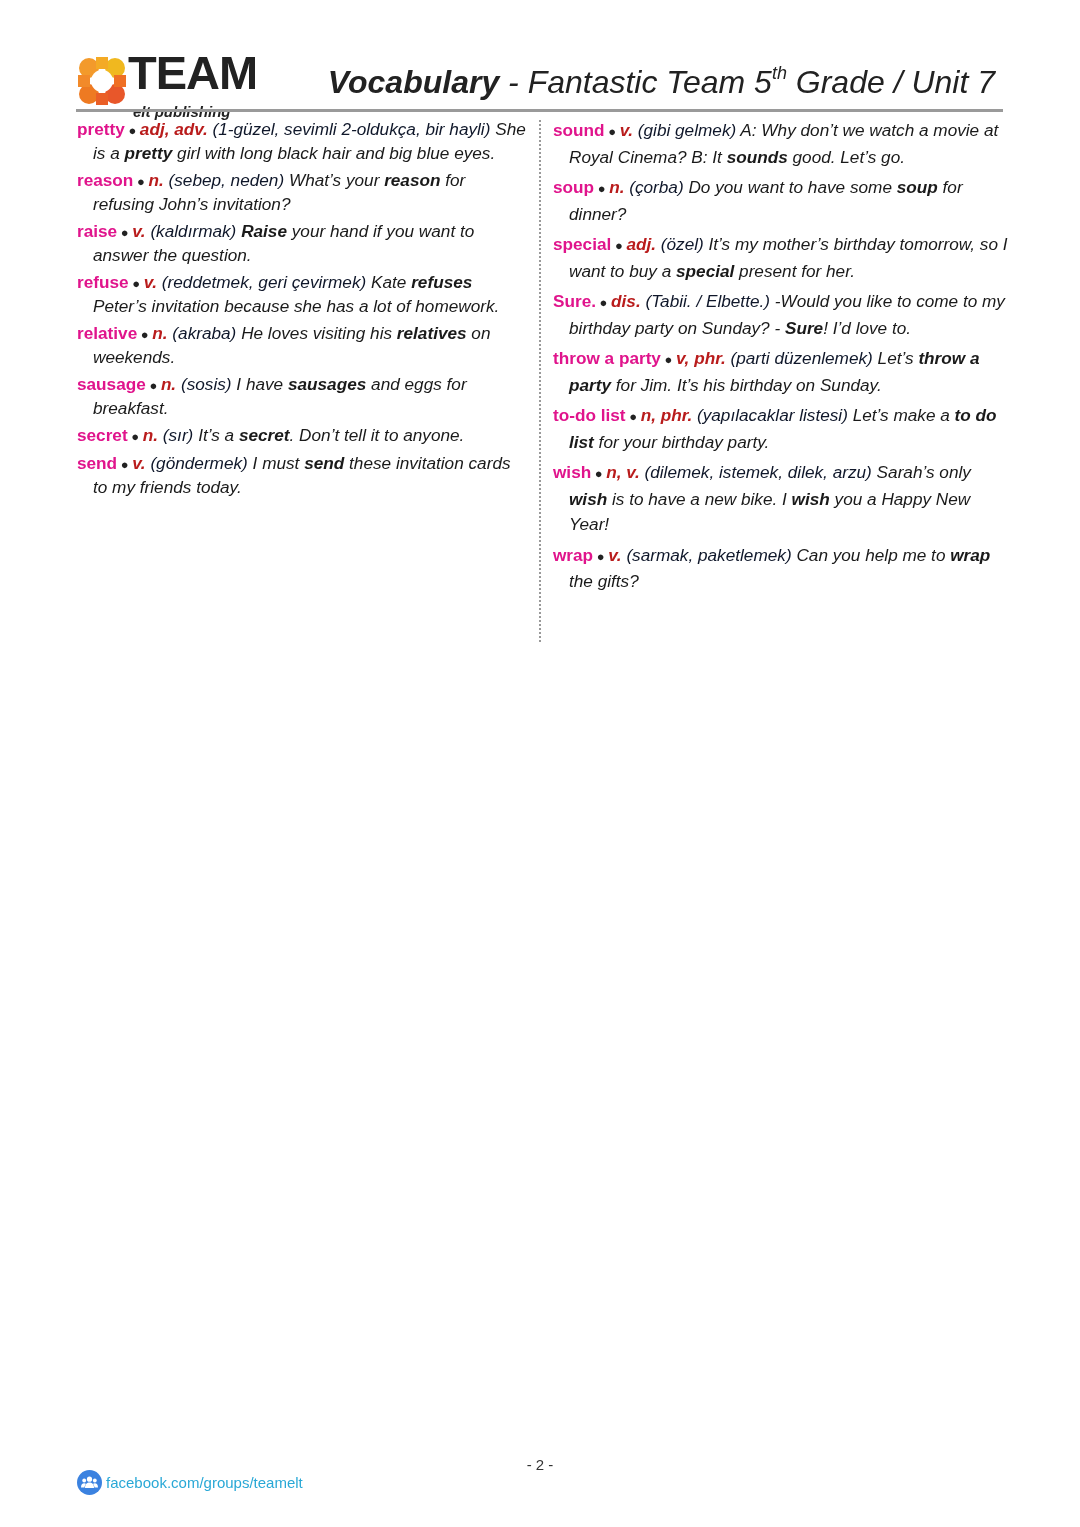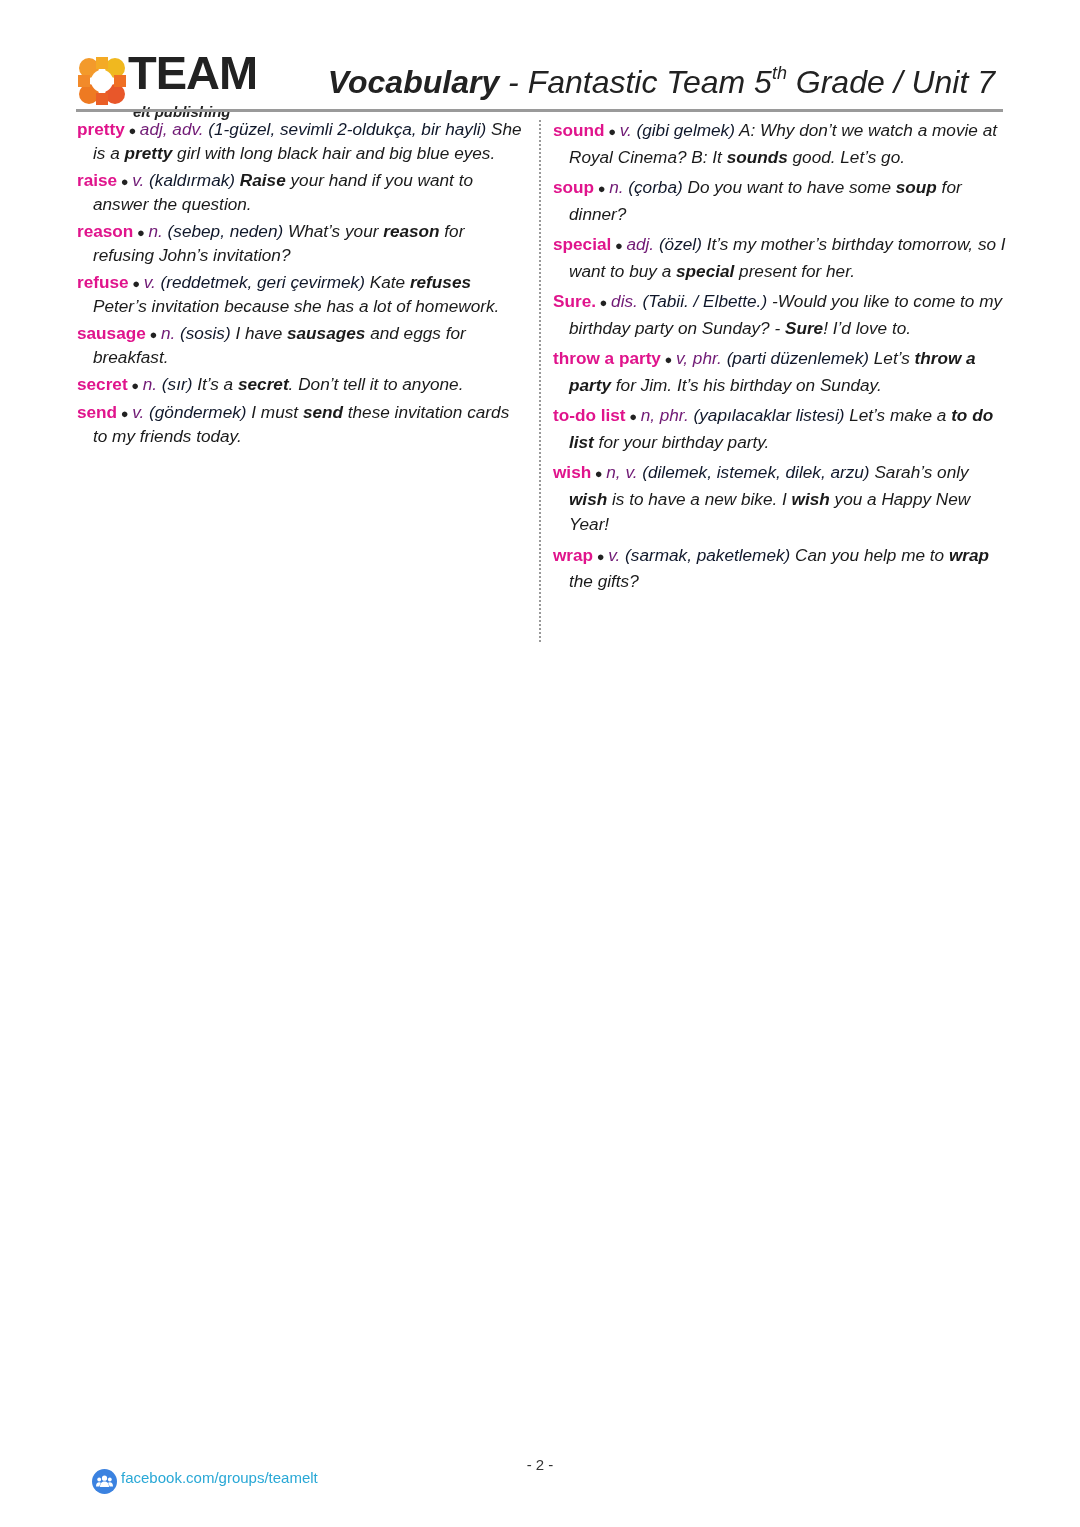--- a/index.html
+++ b/index.html
@@ -18,25 +18,25 @@
   .title sup { font-size: 18px; vertical-align: 14px; line-height: 0; }
   .rule { position: absolute; left: 76px; top: 109px; width: 927px; height: 3px; background: #9a9a9a; }
   .col { position: absolute; top: 118px; font-size: 17.2px; line-height: 23px; }
   .col.left { left: 77px; width: 450px; }
   .col.right { left: 553px; width: 455px; line-height: 25.5px; }
   .divider { position: absolute; left: 539px; top: 120px; height: 522px; border-left: 2px dotted #999; }
   .entry { padding-left: 16px; text-indent: -16px; margin-bottom: 4px; font-style: italic; }
   .col.right .entry { margin-bottom: 5px; }
   .hw { color: #e0148c; font-weight: bold; font-style: normal; }
   .bullet { color: #222; font-style: normal; }
-  .pos { font-weight: normal; font-style: italic; color: #701a75; }
+  .pos { font-weight: bold; font-style: italic; color: #b91c1c; }
   .tr { color: #0f172a; font-style: italic; }
   .ex b { font-weight: bold; }
   .page-num { position: absolute; left: 0; width: 1080px; top: 1456px; text-align: center; font-size: 15px; color: #333; }
-  .footer { position: absolute; left: 92px; top: 1469px; height: 26px; display: flex; align-items: flex-start; }
+  .footer { position: absolute; left: 77px; top: 1469px; height: 26px; display: flex; align-items: center; }
   .fb-icon { width: 25px; height: 25px; border-radius: 50%; background: #3b82e0; display: flex;
              align-items: center; justify-content: center; margin-right: 4px; }
   .fb-link { color: #29a8d6; font-size: 15px; }
 </style>
 </head>
 <body>
 
 <div class="header">
   <div class="logo">
     <svg class="logo-mark" viewBox="0 0 48 48">
@@ -53,23 +53,24 @@
     </svg>
     <div class="logo-team">TEAM</div>
     <div class="logo-sub">elt publishing</div>
   </div>
   <div class="title"><b>Vocabulary</b><span> - Fantastic Team 5</span><sup>th</sup><span> Grade / Unit 7</span></div>
 </div>
 <div class="rule"></div>
 
 <div class="col left" id="col-left">
     <div class="entry"><span class="hw">pretty</span><span class="bullet" style="font-size: 13px;"> ● </span><span class="pos">adj, adv.</span> <span class="tr">(1-güzel, sevimli 2-oldukça, bir hayli)</span> <span class="ex"><span>She is a </span><b>pretty</b><span> girl with long black hair and big blue eyes.</span></span></div>
+    <div class="entry"><span class="hw">reason</span><span class="bullet" style="font-size: 13px;"> ● </span><span class="pos">n.</span> <span class="tr">(sebep, neden)</span> <span class="ex"><span>What’s your </span><b>reason</b><span> for refusing John’s invitation?</span></span></div>
     <div class="entry"><span class="hw">raise</span><span class="bullet" style="font-size: 13px;"> ● </span><span class="pos">v.</span> <span class="tr">(kaldırmak)</span> <span class="ex"><b>Raise</b><span> your hand if you want to answer the question.</span></span></div>
-    <div class="entry"><span class="hw">reason</span><span class="bullet" style="font-size: 13px;"> ● </span><span class="pos">n.</span> <span class="tr">(sebep, neden)</span> <span class="ex"><span>What’s your </span><b>reason</b><span> for refusing John’s invitation?</span></span></div>
     <div class="entry"><span class="hw">refuse</span><span class="bullet" style="font-size: 13px;"> ● </span><span class="pos">v.</span> <span class="tr">(reddetmek, geri çevirmek)</span> <span class="ex"><span>Kate </span><b>refuses</b><span> Peter’s invitation because she has a lot of homework.</span></span></div>
+    <div class="entry"><span class="hw">relative</span><span class="bullet" style="font-size: 13px;"> ● </span><span class="pos">n.</span> <span class="tr">(akraba)</span> <span class="ex"><span>He loves visiting his </span><b>relatives</b><span> on weekends.</span></span></div>
     <div class="entry"><span class="hw">sausage</span><span class="bullet" style="font-size: 13px;"> ● </span><span class="pos">n.</span> <span class="tr">(sosis)</span> <span class="ex"><span>I have </span><b>sausages</b><span> and eggs for breakfast.</span></span></div>
     <div class="entry"><span class="hw">secret</span><span class="bullet" style="font-size: 13px;"> ● </span><span class="pos">n.</span> <span class="tr">(sır)</span> <span class="ex"><span>It’s a </span><b>secret</b><span>. Don’t tell it to anyone.</span></span></div>
     <div class="entry"><span class="hw">send</span><span class="bullet" style="font-size: 13px;"> ● </span><span class="pos">v.</span> <span class="tr">(göndermek)</span> <span class="ex"><span>I must </span><b>send</b><span> these invitation cards to my friends today.</span></span></div>
   </div>
 <div class="divider"></div>
 <div class="col right" id="col-right">
     <div class="entry"><span class="hw">sound</span><span class="bullet" style="font-size: 13px;"> ● </span><span class="pos">v.</span> <span class="tr">(gibi gelmek)</span> <span class="ex"><span>A: Why don’t we watch a movie at Royal Cinema? B: It </span><b>sounds</b><span> good. Let’s go.</span></span></div>
     <div class="entry"><span class="hw">soup</span><span class="bullet" style="font-size: 13px;"> ● </span><span class="pos">n.</span> <span class="tr">(çorba)</span> <span class="ex"><span>Do you want to have some </span><b>soup</b><span> for dinner?</span></span></div>
     <div class="entry"><span class="hw">special</span><span class="bullet" style="font-size: 13px;"> ● </span><span class="pos">adj.</span> <span class="tr">(özel)</span> <span class="ex"><span>It’s my mother’s birthday tomorrow, so I want to buy a </span><b>special</b><span> present for her.</span></span></div>
     <div class="entry"><span class="hw">Sure.</span><span class="bullet" style="font-size: 13px;"> ● </span><span class="pos">dis.</span> <span class="tr">(Tabii. / Elbette.)</span> <span class="ex"><span>-Would you like to come to my birthday party on Sunday? - </span><b>Sure</b><span>! I’d love to.</span></span></div>

